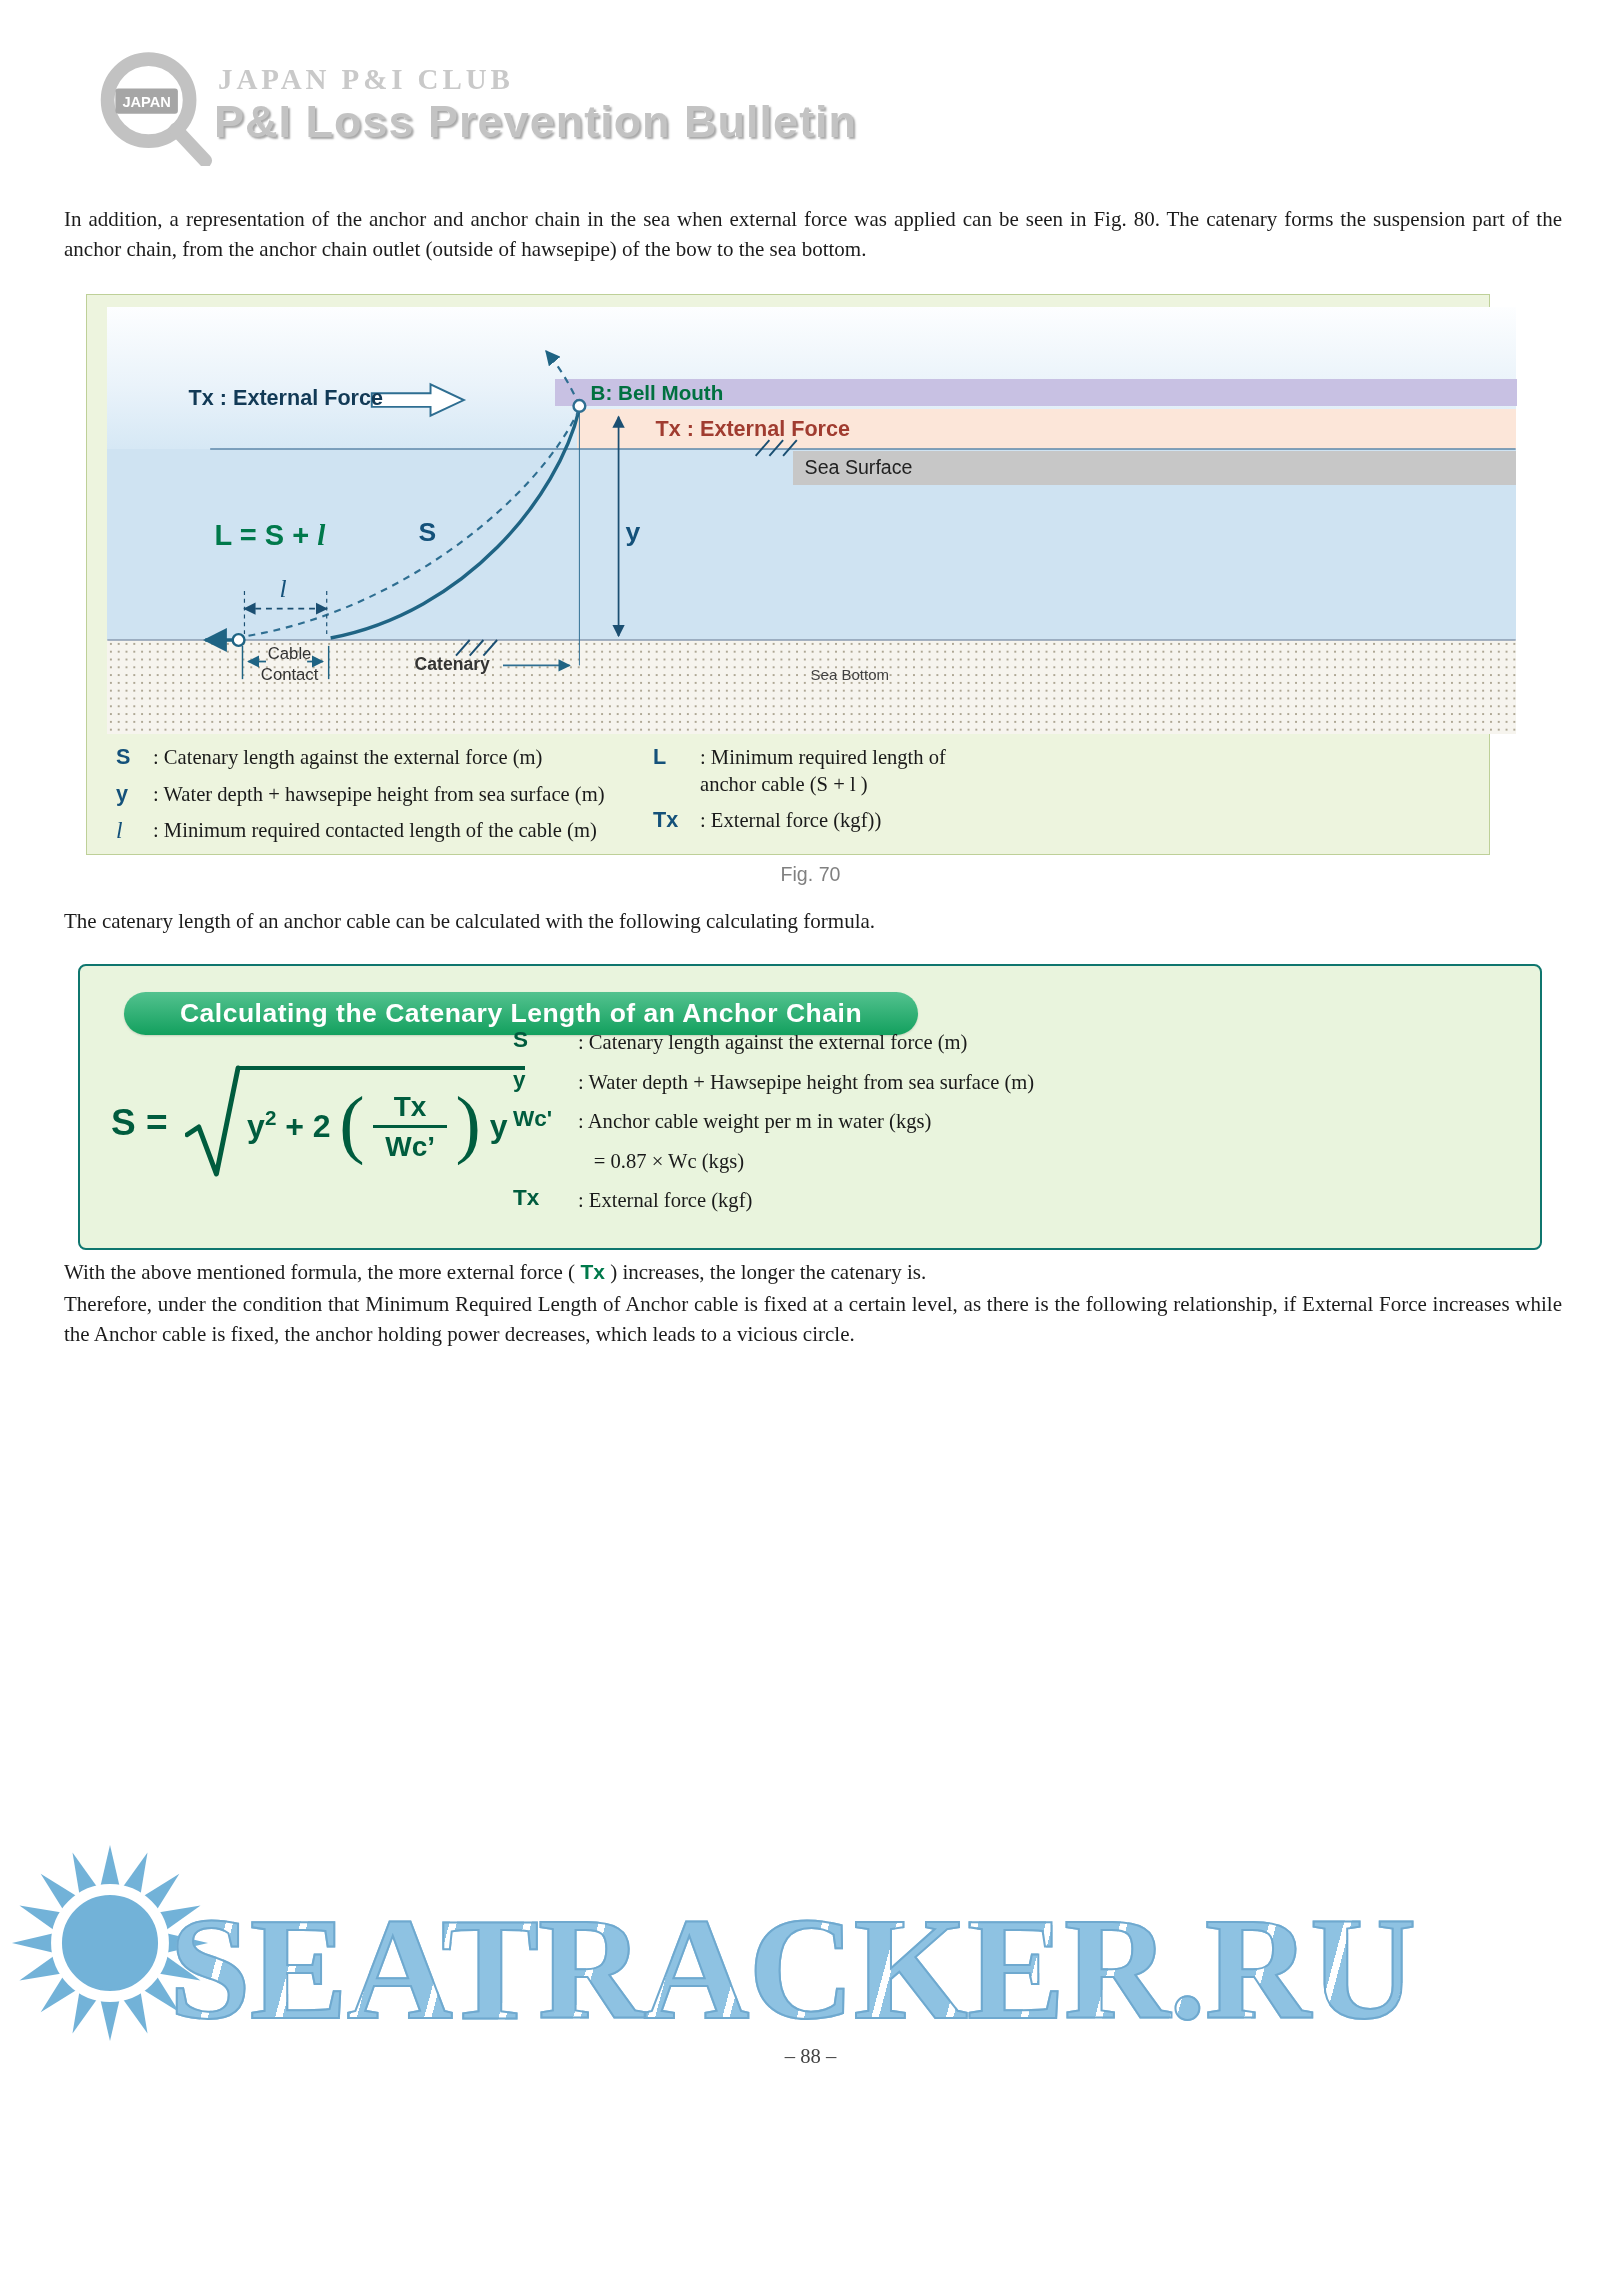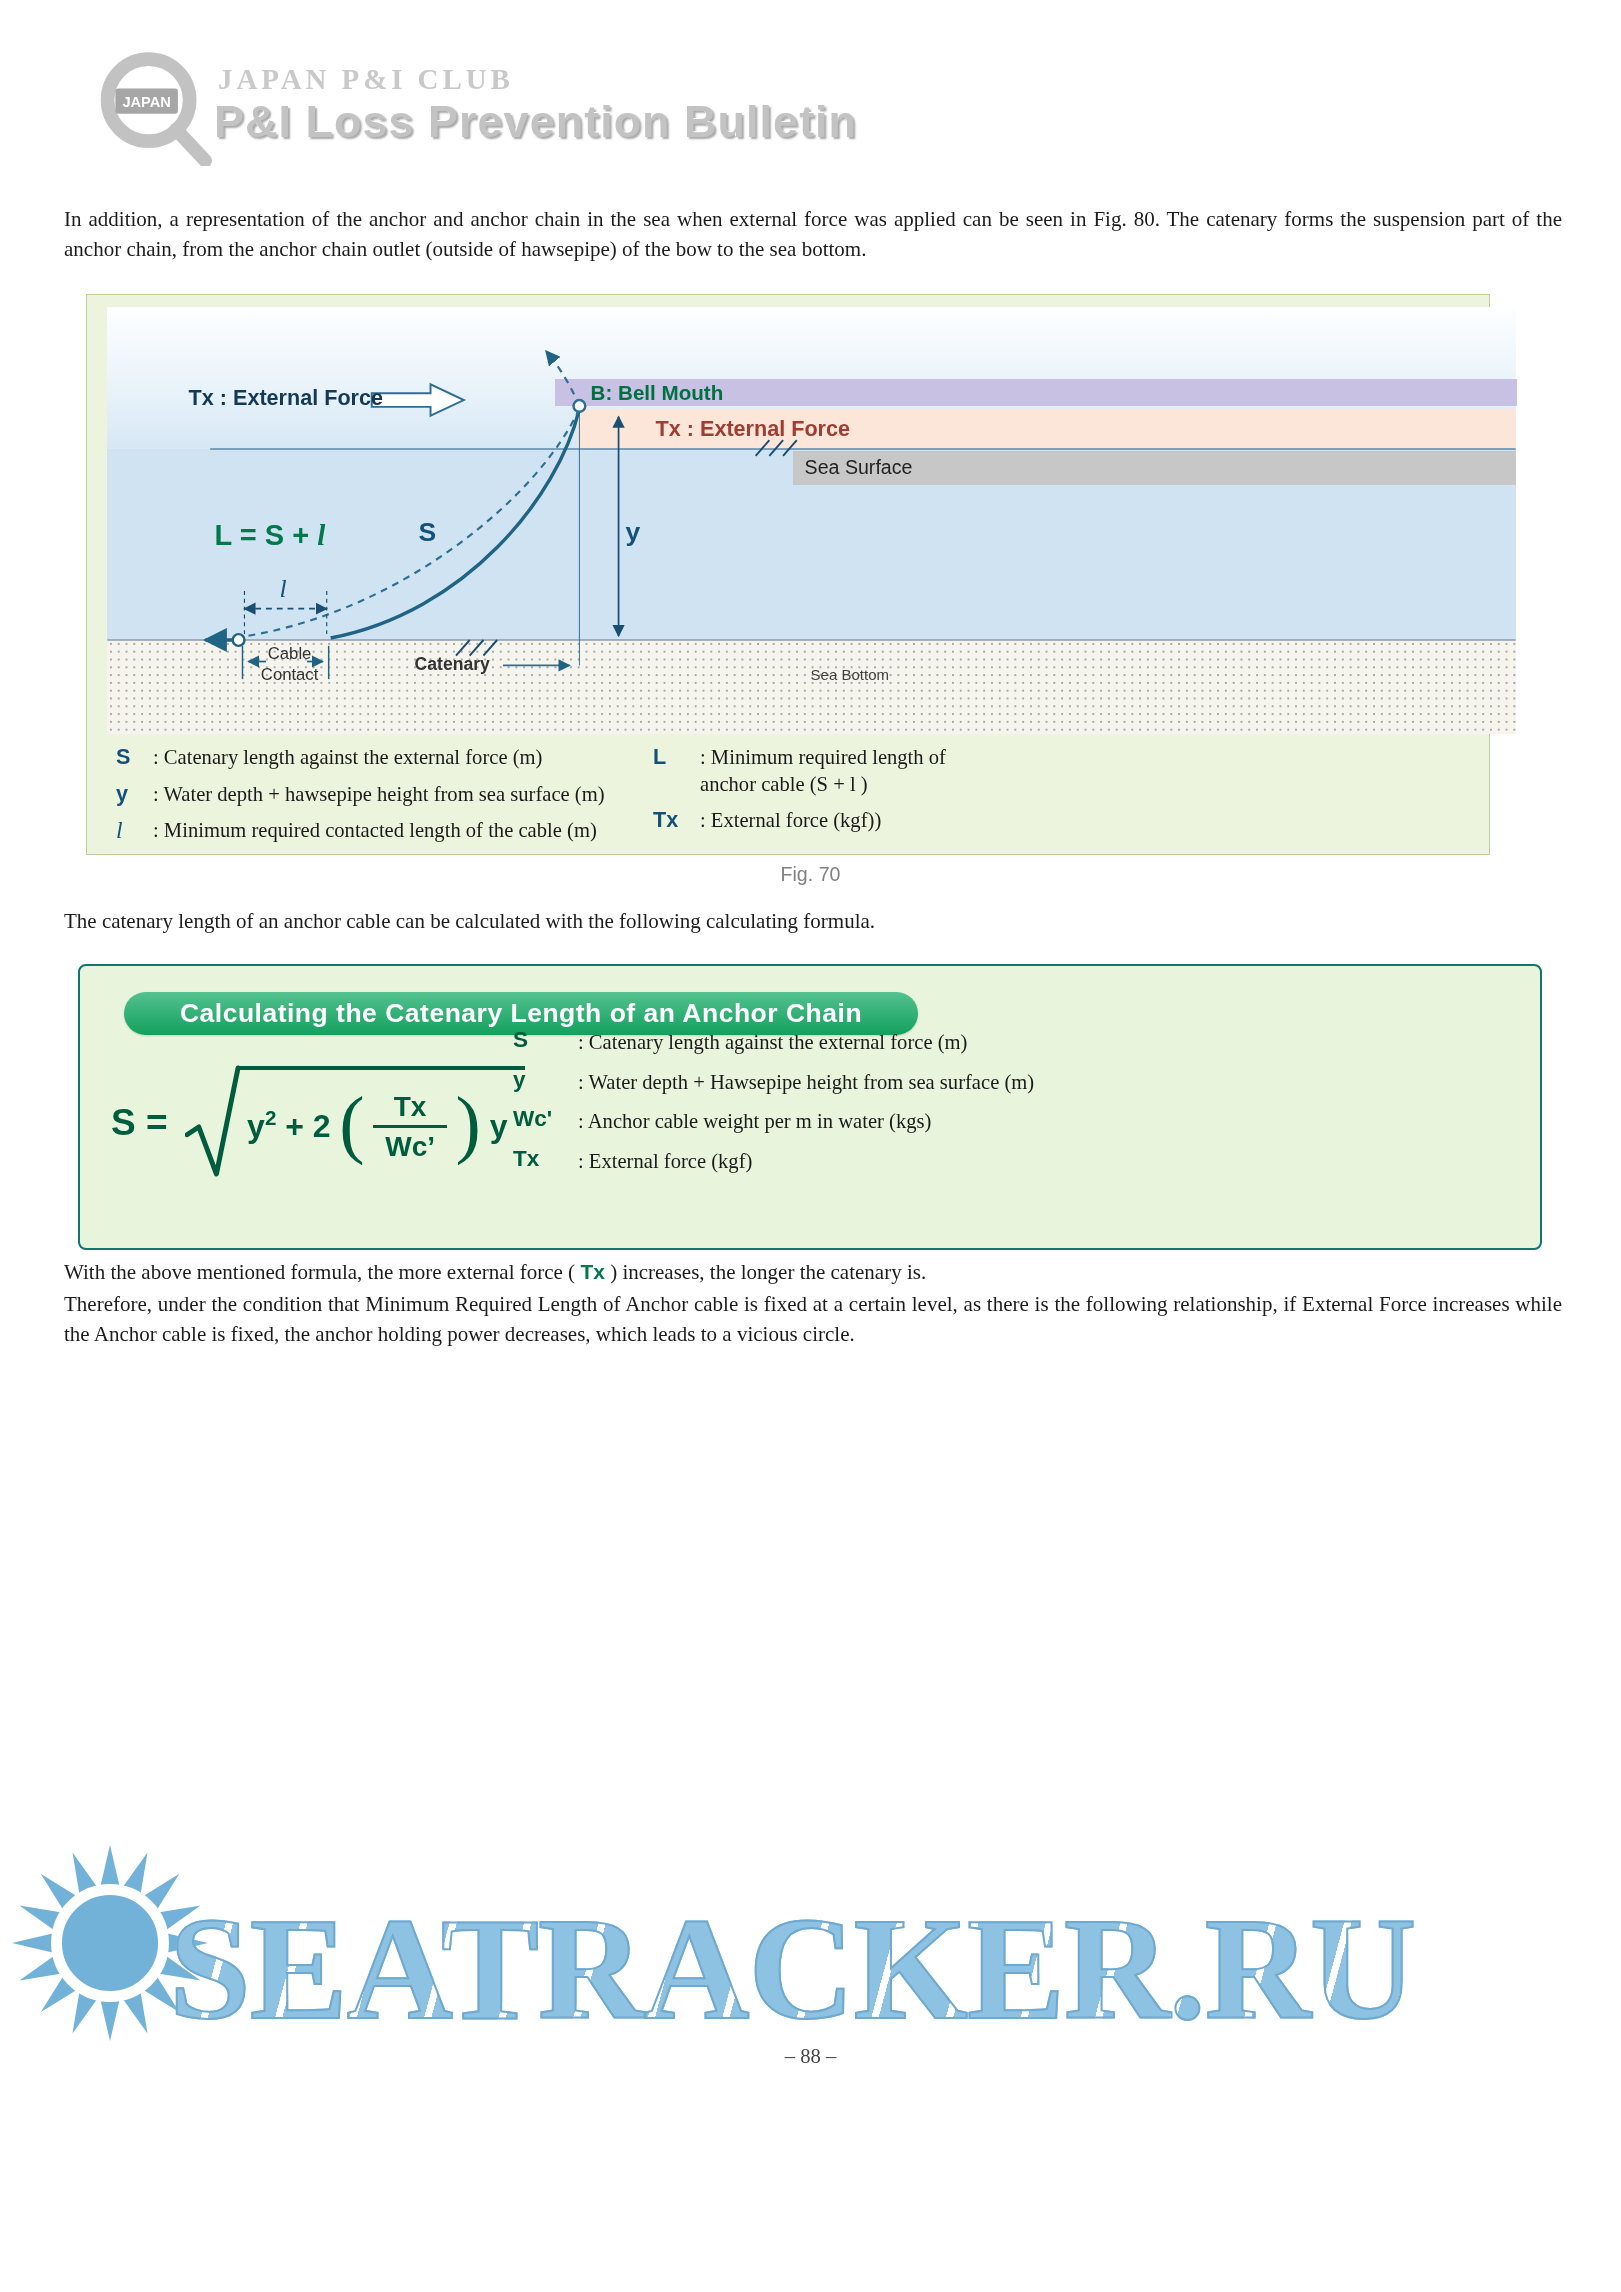--- a/index.html
+++ b/index.html
@@ -284,20 +284,24 @@
         <span class="fl-sym">S</span>
         <span class="fl-desc">: Catenary length against the external force  (m)</span>
       </div>
       <div class="fl-row">
         <span class="fl-sym">y</span>
         <span class="fl-desc">: Water depth + Hawsepipe height from sea surface (m)</span>
       </div>
       <div class="fl-row">
         <span class="fl-sym">Wc'</span>
         <span class="fl-desc">: Anchor cable weight per m in water  (kgs)</span>
+      </div>
+      <div class="fl-row indent">
+        <span class="fl-sym"></span>
+        <span class="fl-desc">= 0.87 × Wc  (kgs)</span>
       </div>
       <div class="fl-row">
         <span class="fl-sym">Tx</span>
         <span class="fl-desc">: External force  (kgf)</span>
       </div>
     </div>
   </section>
 
   <p class="para conclusion1"><span>With the above mentioned formula, the more external force ( </span><span class="tx-green">Tx</span><span> )  increases, the longer the catenary is.</span></p>
   <p class="para conclusion2">Therefore, under the condition that Minimum Required Length of Anchor cable is fixed at a certain level, as there is the following relationship, if External Force increases while the Anchor cable is fixed, the anchor holding power decreases, which leads to a vicious circle.</p>

